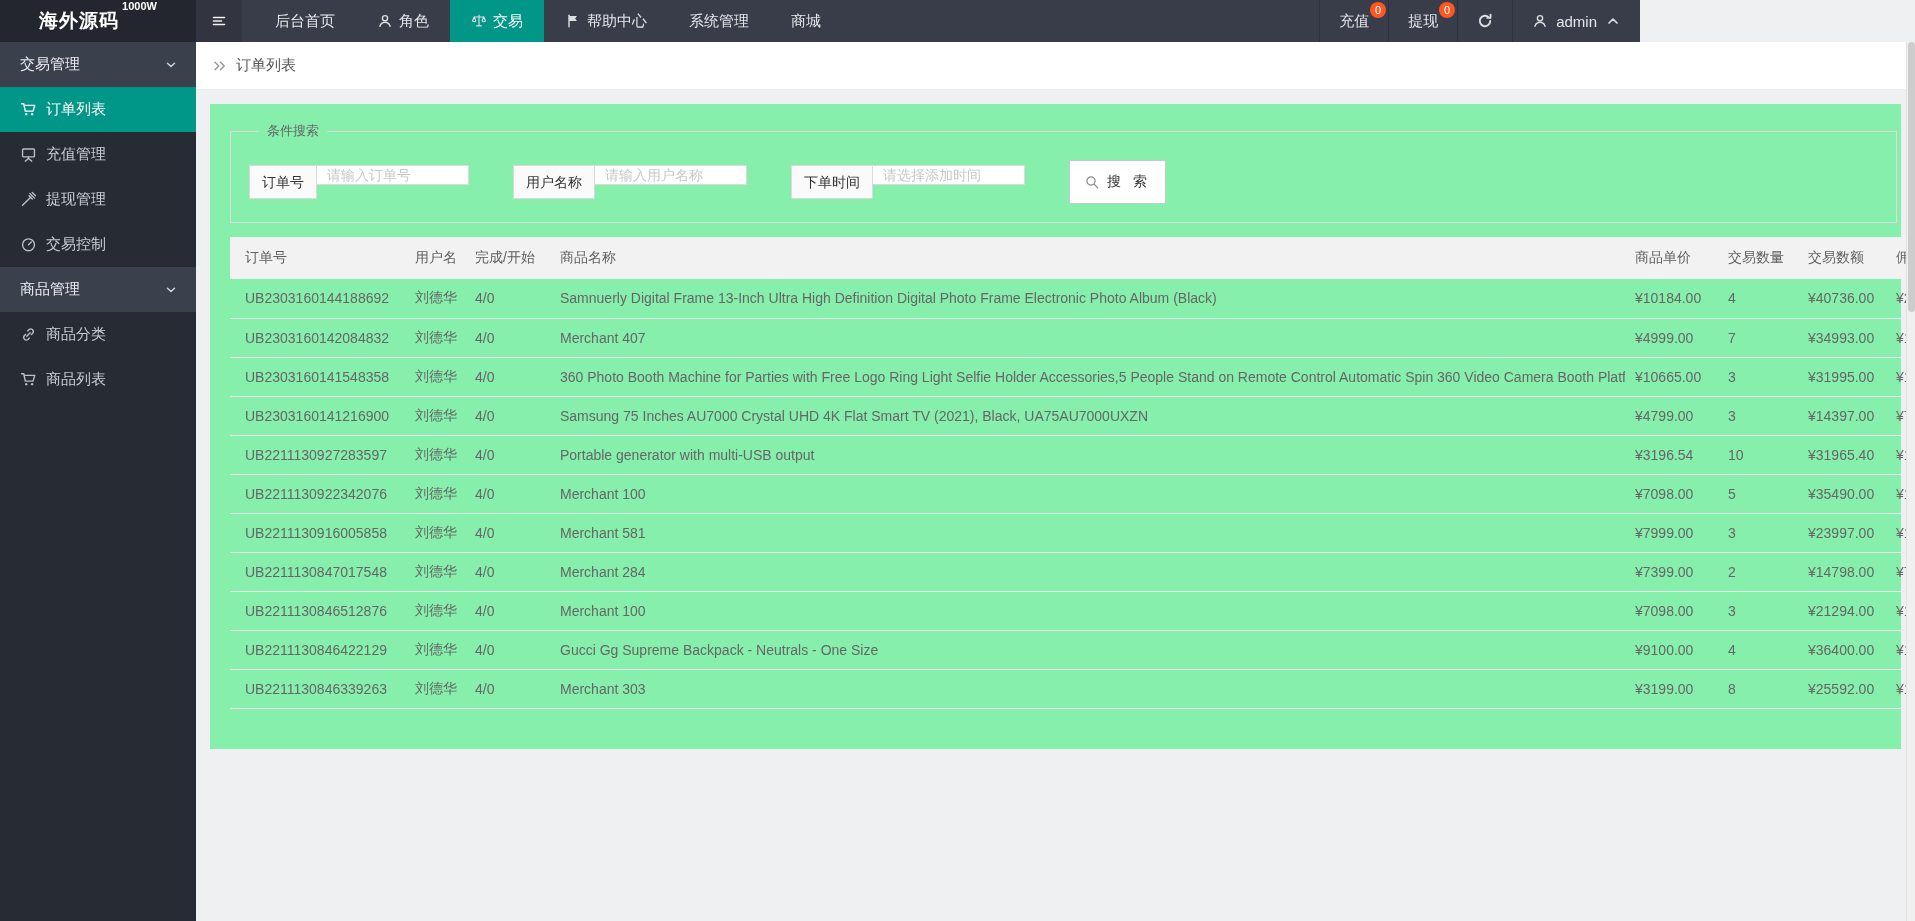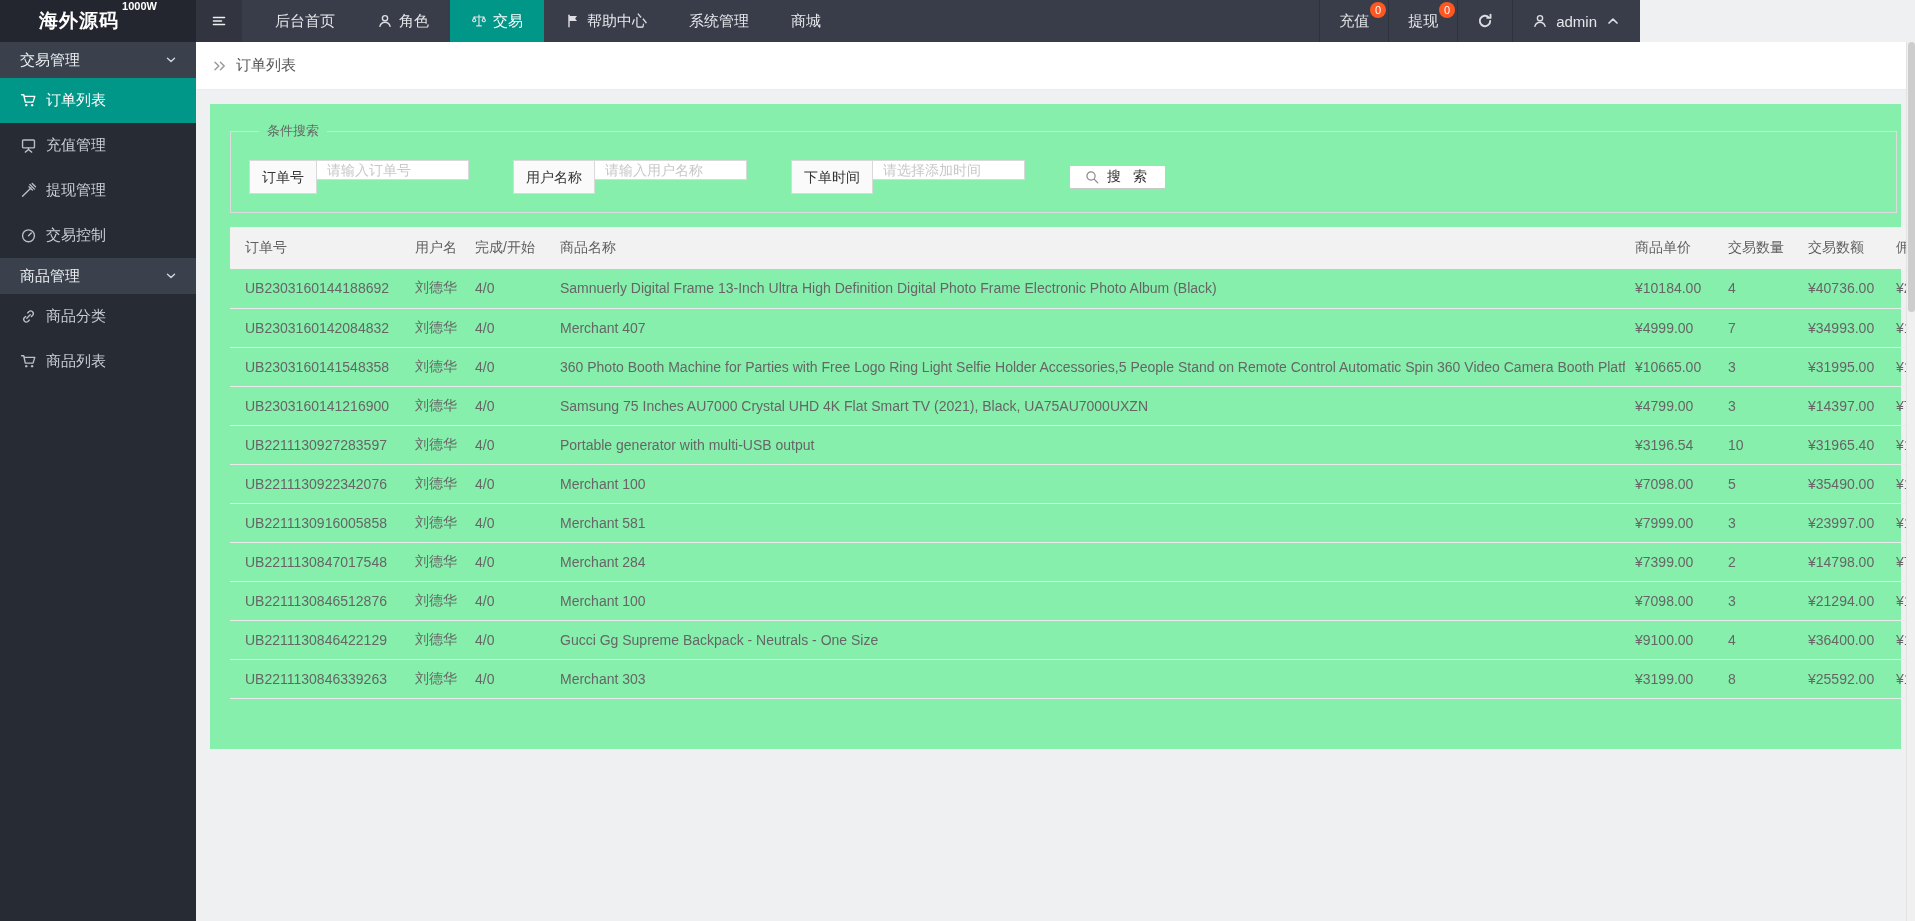--- a/index.html
+++ b/index.html
@@ -22,21 +22,21 @@
   .nav-item{display:flex; align-items:center; gap:6px; padding:0 21px; color:#e4e6ea; font-size:15px; cursor:pointer; position:relative;}
   .nav-item .ic{color:#dcdee3;}
   .nav-item.active{background:var(--accent); color:#fff;}
   .nav-right{margin-left:auto; display:flex; align-items:stretch;}
   .nav-right .nav-item{padding:0 19px; border-left:1px solid rgba(0,0,0,.18);}
   .badge{position:absolute; top:2px; right:2px; min-width:16px; height:16px; border-radius:8px; background:var(--badge); color:#fff; font-size:11px; line-height:16px; text-align:center; padding:0 4px;}
   .admin-name{margin:0 2px;}
 
   
   .sidebar{position:absolute; top:42px; left:0; width:196px; height:879px; background:var(--sidebar-bg); z-index:10;}
-  .side-group{height:36px; background:var(--sidebar-group-bg); color:#eceef1; font-size:15px; display:flex; align-items:center; padding:0 18px 0 20px; cursor:pointer;}
+  .side-group{height:45px; background:var(--sidebar-group-bg); color:#eceef1; font-size:15px; display:flex; align-items:center; padding:0 18px 0 20px; cursor:pointer;}
   .sg-arrow{margin-left:auto; color:#cfd3da;}
   .sg-arrow svg{width:14px; height:14px;}
   .side-item{height:45px; color:#c9cdd5; font-size:15px; display:flex; align-items:center; gap:9px; padding:0 20px; cursor:pointer;}
   .side-item .ic{color:#b9bec8;}
   .side-item .ic svg{width:17px; height:17px;}
   .side-item.active{background:var(--accent); color:#fff;}
   .side-item.active .ic{color:#fff;}
 
   
   .main{position:absolute; top:42px; left:196px; width:1719px; height:879px; background:var(--content-bg);}
@@ -44,21 +44,21 @@
   .bc-ic{color:#9a9a9a;}
   .card{margin:14px 14px 0 14px; background:#86efac; padding:18px 4px 26px 20px; min-height:645px;}
 
   fieldset.search{border:1px solid #dcdcdc; padding:14px 18px 18px 18px; color:#666;}
   fieldset.search legend{font-size:13px; color:#666; padding:0 8px; margin-left:10px;}
   .srow{display:flex; align-items:center; gap:44px; margin-top:6px;}
   .sgroup{display:inline-flex; align-items:stretch;}
   .sgroup .slabel{border:1px solid #d9d9d9; background:#fafafa; color:#333; font-size:14px; height:34px; line-height:32px; padding:0 12px; white-space:nowrap;}
   .sgroup input{border:1px solid #d9d9d9; border-left:none; height:20px; width:152px; padding:0 10px; font-size:14px; color:#333; outline:none; font-family:inherit;}
   .sgroup input::placeholder{color:#c8c8c8;}
-  .btn-search{display:inline-flex; align-items:center; gap:7px; height:24px; padding:0 14px; background:#fff; border:1px solid #c9c9c9; border-radius:2px; font-size:14px; color:#333; letter-spacing:4px; cursor:pointer; font-family:inherit;}
+  .btn-search{display:inline-flex; align-items:center; gap:7px; height:44px; padding:0 14px; background:#fff; border:1px solid #c9c9c9; border-radius:2px; font-size:14px; color:#333; letter-spacing:4px; cursor:pointer; font-family:inherit;}
   .btn-search .ic{color:#888; letter-spacing:0;}
 
   table.tbl{width:1760px; table-layout:fixed; border-collapse:collapse; margin-top:14px; font-size:14px; color:#666;}
   .tbl th{background:var(--table-header-bg); font-weight:400; text-align:left; height:42px; padding:0 10px; color:#5f5f5f; white-space:nowrap; overflow:hidden;}
   .tbl td{height:39px; padding:0 10px; border-bottom:1px solid #ebebeb; white-space:nowrap; overflow:hidden;}
   .tbl th:first-child,.tbl td:first-child{padding-left:15px;}
 
   .pager{margin-top:16px; display:flex; align-items:center; gap:6px; font-size:13.5px; color:#666;}
   .pager select{font-size:13px; color:#222; padding:2px 3px; border:1px solid #767676; border-radius:3px; background:#fff; font-family:inherit;}
 

